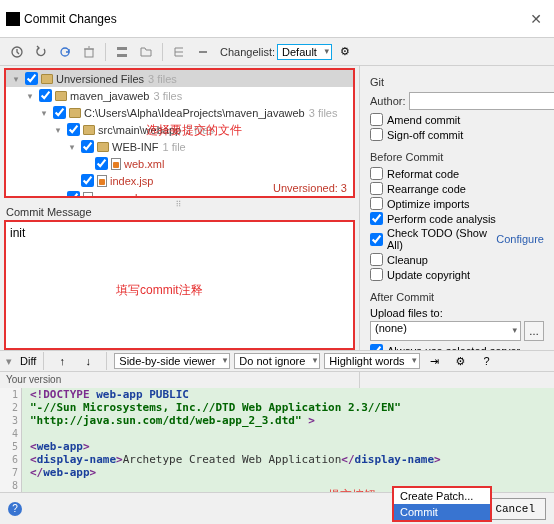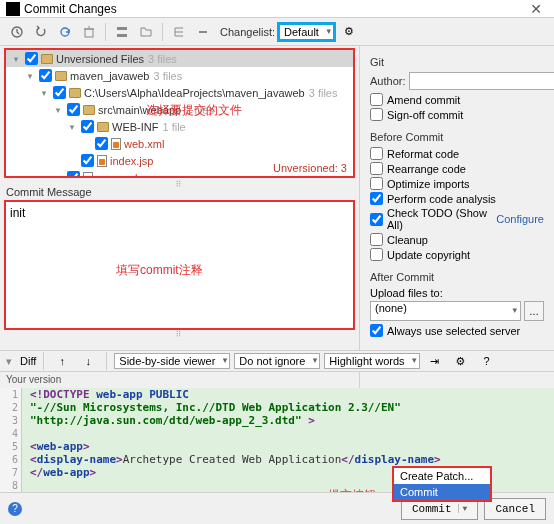--- a/index.html
+++ b/index.html
@@ -1,25 +1,25 @@
 <!DOCTYPE html>
 <html><head>
 <meta charset="utf-8">
 <style>
 * { box-sizing: border-box; margin: 0; padding: 0; }
 body { font-family: "Segoe UI", Arial, sans-serif; font-size: 11px; background: #f0f0f0; color: #000; width: 554px; height: 524px; overflow: hidden; position: relative; }
-.titlebar { height: 18px; background: #fff; border-bottom: 1px solid #d0d0d0; display: flex; align-items: center; padding: 0 6px; justify-content: space-between; }
+.titlebar { height: 38px; background: #fff; border-bottom: 1px solid #d0d0d0; display: flex; align-items: center; padding: 0 6px; justify-content: space-between; }
 .titlebar .title { font-size: 12px; display: flex; align-items: center; gap: 4px; }
 .titlebar .close { font-size: 14px; color: #555; cursor: pointer; padding: 0 6px; }
 .app-icon { width: 14px; height: 14px; background: #000; display: inline-block; }
 .toolbar { height: 28px; display: flex; align-items: center; padding: 0 6px; gap: 2px; border-bottom: 1px solid #d0d0d0; }
 .tool-btn { width: 22px; height: 22px; display: flex; align-items: center; justify-content: center; cursor: pointer; border-radius: 2px; }
 .sep { width: 1px; height: 18px; background: #ccc; margin: 0 3px; }
 .changelist-label { font-size: 11px; color: #333; margin-left: 4px; }
-.changelist-combo { border: 3px solid #0ea5e9; padding: 1px 14px 1px 4px; font-size: 11px; background: #fff; position: relative; }
+.changelist-combo { border: 1px solid #0ea5e9; padding: 1px 14px 1px 4px; font-size: 11px; background: #fff; position: relative; }
 .changelist-combo::after { content: "▾"; position: absolute; right: 2px; font-size: 9px; color: #666; }
 .main { display: flex; height: 468px; }
 .left { width: 360px; display: flex; flex-direction: column; border-right: 1px solid #d0d0d0; }
 .right { flex: 1; padding: 4px 10px; overflow: auto; }
 .tree-wrap { border: 2px solid #e63030; margin: 2px 4px; height: 130px; overflow: hidden; position: relative; }
 .tree { background: #fff; height: 100%; overflow: auto; font-size: 11px; }
 .tree-row { display: flex; align-items: center; height: 17px; padding-left: 4px; white-space: nowrap; }
 .tree-row.hl { background: #d6d6d6; }
 .twisty { width: 12px; display: inline-block; color: #888; cursor: pointer; font-size: 9px; text-align: center; }
 .chk { margin: 0 3px; }
@@ -51,21 +51,21 @@
 .field-row { display: flex; align-items: center; gap: 4px; margin-bottom: 3px; }
 .field-label { width: 44px; font-size: 11px; color: #333; }
 .field-input { flex: 1; border: 1px solid #aaa; height: 18px; padding: 0 3px; font-size: 11px; }
 .chk-row { display: flex; align-items: center; gap: 4px; margin-bottom: 2px; font-size: 11px; }
 .chk-row input { margin: 0; }
 .link { color: #2a5db0; cursor: pointer; margin-left: 2px; }
 .upload-row { display: flex; gap: 3px; align-items: center; margin-bottom: 3px; }
 .upload-combo { flex: 1; border: 1px solid #aaa; height: 20px; padding: 0 14px 0 4px; font-size: 11px; position: relative; background: #fff; }
 .upload-combo::after { content: "▾"; position: absolute; right: 3px; top: 3px; font-size: 9px; color: #666; }
 .sq-btn { width: 20px; height: 20px; border: 1px solid #aaa; background: #f4f4f4; cursor: pointer; font-size: 10px; }
-.commit-dropdown { position: absolute; right: 62px; bottom: 22px; width: 100px; border: 2px solid #e63030; background: #fff; z-index: 10; }
+.commit-dropdown { position: absolute; right: 62px; bottom: 2px; width: 100px; border: 2px solid #e63030; background: #fff; z-index: 10; }
 .commit-dropdown .opt { padding: 2px 6px; font-size: 11px; cursor: pointer; }
 .commit-dropdown .opt.sel { background: #3874d1; color: #fff; }
 .bottom-bar { position: absolute; left: 0; bottom: 0; width: 554px; height: 32px; background: #f0f0f0; border-top: 1px solid #d0d0d0; display: flex; align-items: center; justify-content: flex-end; padding: 0 8px; gap: 6px; }
 .btn { height: 22px; padding: 0 10px; border: 1px solid #999; background: #f4f4f4; font-size: 11px; cursor: pointer; display: flex; align-items: center; gap: 4px; font-family: Liberation Mono, monospace; }
 .btn .dd { font-size: 8px; color: #666; border-left: 1px solid #bbb; padding-left: 4px; margin-left: 2px; }
 .help-icon { position: absolute; left: 8px; bottom: 8px; width: 14px; height: 14px; border-radius: 50%; background: #3874d1; color: #fff; font-size: 10px; text-align: center; line-height: 14px; cursor: pointer; }
 .submit-annot { position: absolute; right: 178px; bottom: 20px; color: #e63030; font-size: 12px; pointer-events: none; }
 svg { display: block; }
 </style>
 </head>

